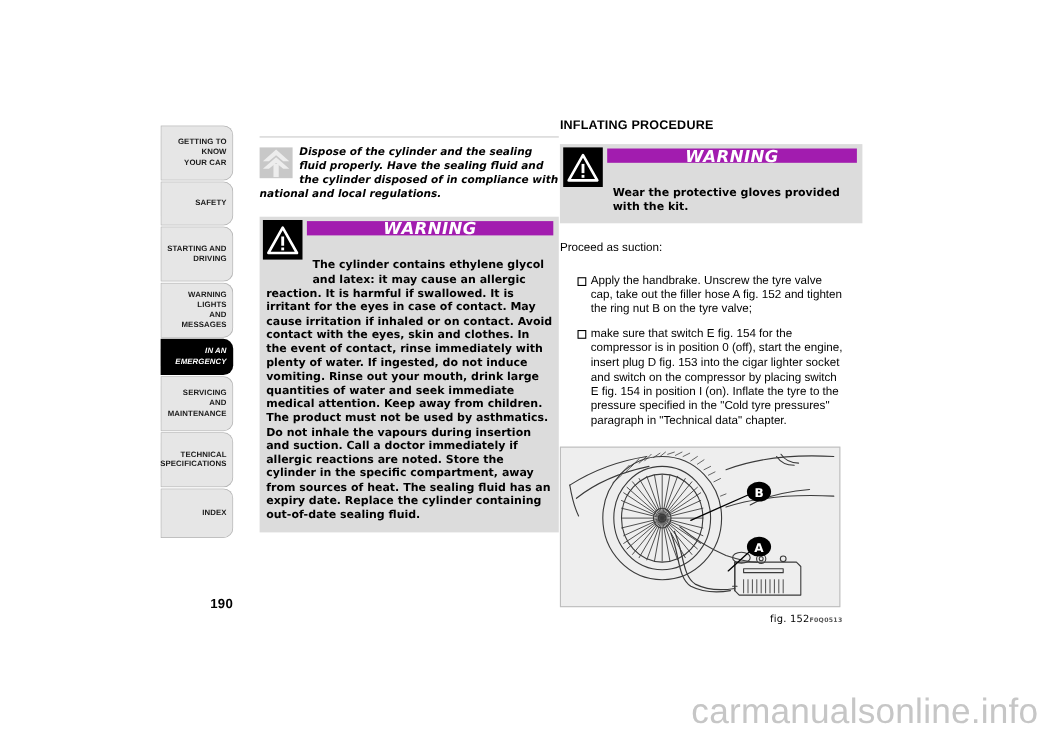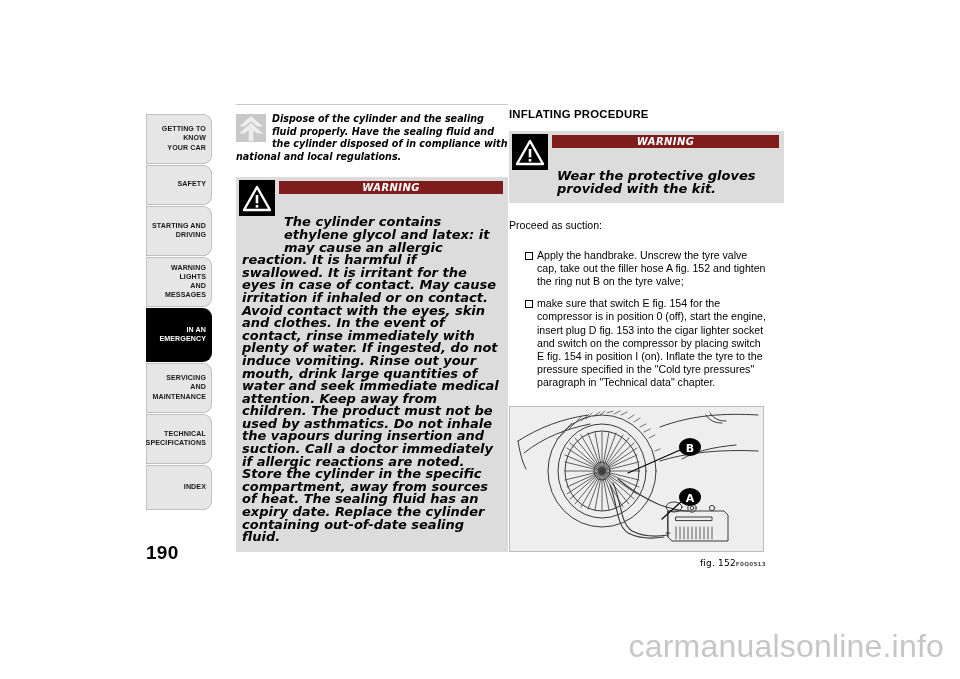--- a/index.html
+++ b/index.html
@@ -23,33 +23,33 @@
     font-size:7.1px;line-height:9.2px;letter-spacing:.1px;
     text-align:right;font-weight:700;
     box-shadow:0 0 0 .7px #b4b4b4 inset;
   }
   .tab .lbl{display:block;white-space:pre-line;}
   .tab.active{background:#000000;color:#ffffff;box-shadow:none;}
   .tab.h1{height:50px;}
   .tab.h2{height:40px;}
   .tab.h3{height:50px;}
   .tab.h4{height:50px;}
-  .tab.h5{height:54px;}
+  .tab.h5{height:33px;font-style:italic;}
   .tab.h6{height:50px;}
   .tab.h7{height:50px;}
   .tab.h8{height:45px;}
 
   .pagenum{
     position:absolute;left:146px;top:542px;width:66px;
-    text-align:left;font-size:19px;font-weight:700;color:#000;
+    text-align:right;font-size:12px;font-weight:700;color:#000;
     letter-spacing:.3px;
   }
 
   
-  .col-left{position:absolute;left:221px;top:104px;width:272px;padding-left:15px;}
+  .col-left{position:absolute;left:221px;top:124px;width:272px;padding-left:15px;}
   .col-right{position:absolute;left:509px;top:108px;width:275px;}
 
   .toprule{height:1px;background:#c9c9c9;width:272px;margin-bottom:8px;}
 
   
   .eco-note{
     position:relative;
     font-family:"DejaVu Sans", sans-serif;
     font-weight:700;font-style:italic;
     font-size:9.6px;line-height:12.6px;color:#000;
@@ -68,31 +68,31 @@
   .warnbox.rightbox{margin-top:11px;}
   .warn-head{
     display:flex;align-items:flex-start;
   }
   .warn-ico{
     width:36px;height:36px;background:#000;flex:0 0 36px;
     display:flex;align-items:center;justify-content:center;
     margin:3px 0 0 3px;
   }
   .warn-title{
-    flex:1;height:13px;background:#7f1d1d;color:#fff;
+    flex:1;height:13px;background:#a21caf;color:#fff;
     margin:4px 5px 0 4px;
     font-family:"DejaVu Sans", sans-serif;
-    font-size:10px;font-weight:700;font-style:italic;
+    font-size:15px;font-weight:700;font-style:italic;
     letter-spacing:.4px;
     display:flex;align-items:center;justify-content:center;
   }
   .warn-body{
     font-family:"DejaVu Sans", sans-serif;
-    font-weight:700;font-style:italic;
-    font-size:13px;line-height:12.6px;color:#000;
+    font-weight:700;
+    font-size:10px;line-height:12.6px;color:#000;
     padding:0 6px 0 6px;text-align:left;
   }
   .warn-body .indent{ padding-left:42px; }
   .warn-body .rest{ padding-left:0; }
 
   
   .section-title{
     font-size:11.4px;font-weight:700;color:#000;letter-spacing:.2px;
     margin:0 0 11px 0;
   }

